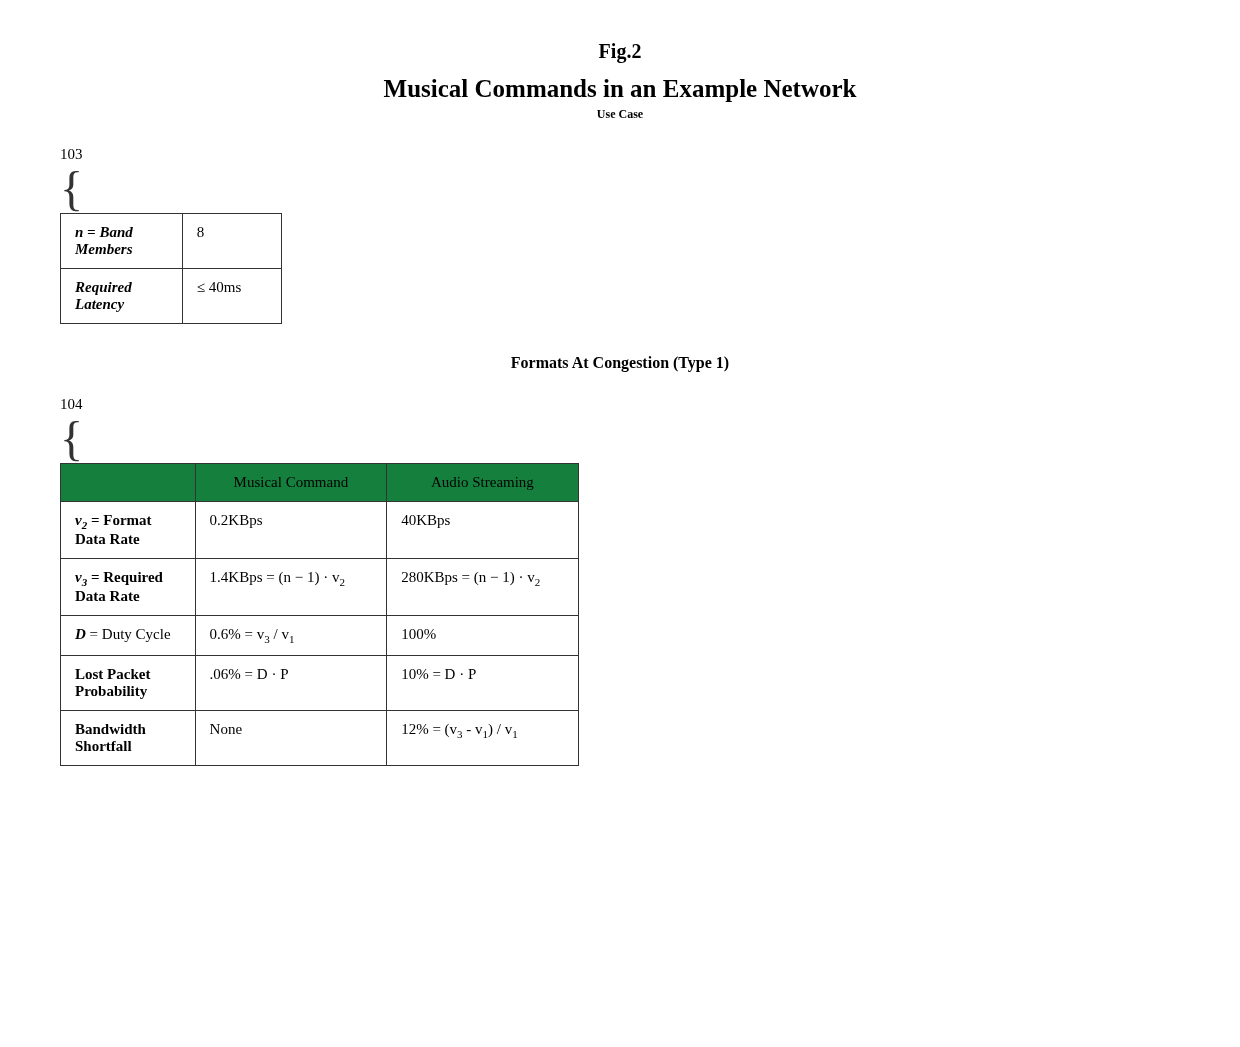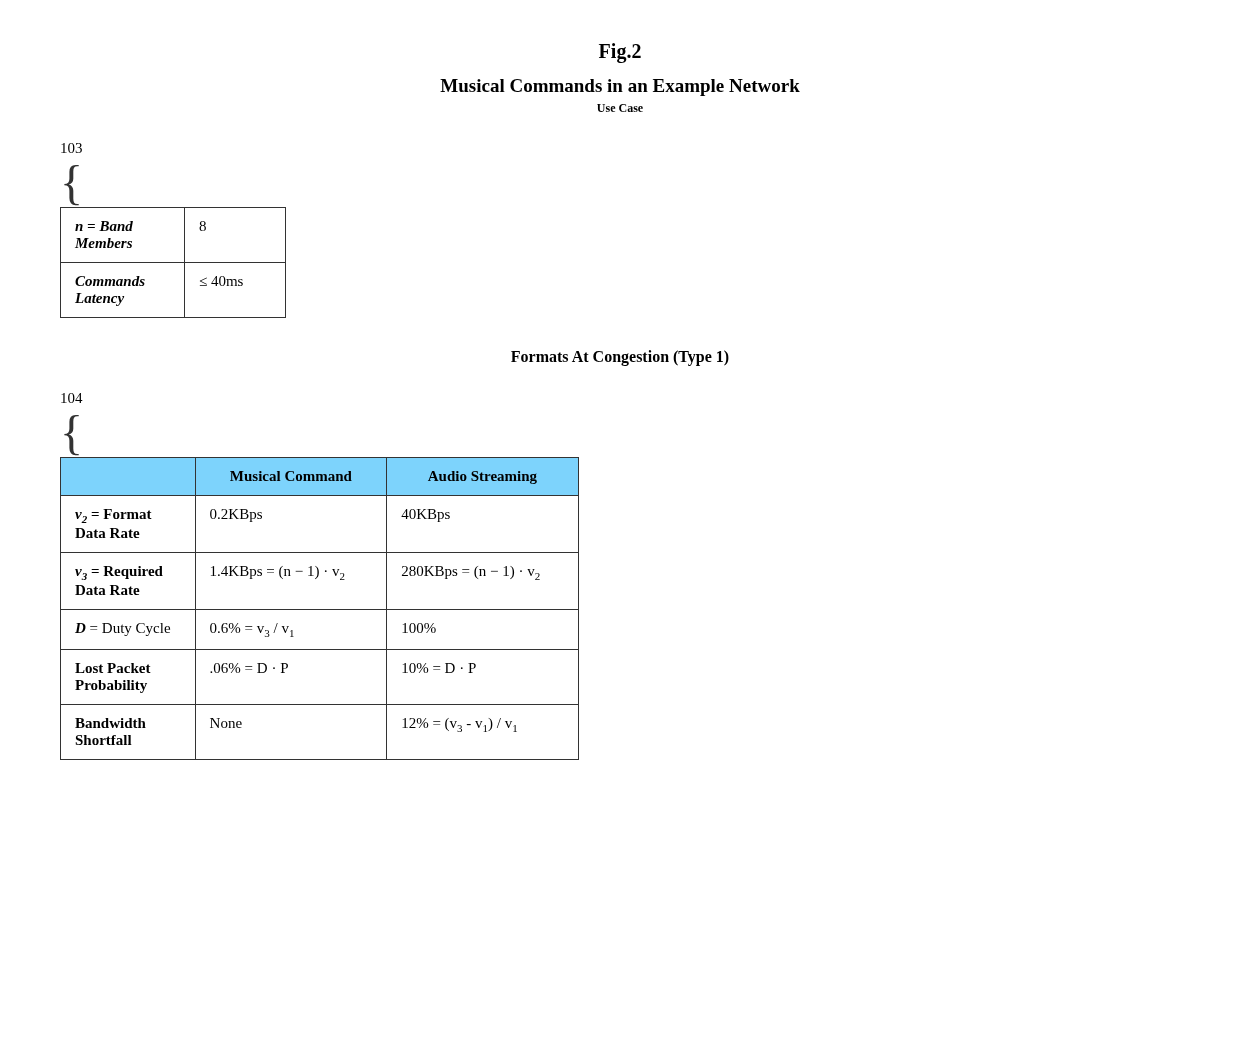--- a/index.html
+++ b/index.html
@@ -16,21 +16,21 @@
     .fig-title {
       text-align: center;
       font-weight: bold;
       font-size: 20px;
       margin-bottom: 12px;
     }
 
     .subtitle {
       text-align: center;
       font-weight: bold;
-      font-size: 19px;
+      font-size: 25px;
       margin-bottom: 4px;
     }
 
     .subtitle2 {
       text-align: center;
       font-weight: bold;
       font-size: 12px;
       margin-bottom: 20px;
     }
 
@@ -82,22 +82,22 @@
     }
 
     .section-title {
       text-align: center;
       font-weight: bold;
       font-size: 16px;
       margin: 30px 0 20px 0;
     }
 
     .table2 th {
-      font-weight: bold;
-      background: #7dd3fc;
+      font-weight: normal;
+      background: #15803d;
     }
 
     .table2 td:first-child {
       font-weight: bold;
     }
 
     .table2 col.col1 { width: 26%; }
     .table2 col.col2 { width: 37%; }
     .table2 col.col3 { width: 37%; }
 
@@ -119,21 +119,21 @@
     <span class="brace-char">{</span>
   </div>
   <div style="flex:1;">
     <table class="table1">
       <tbody id="table1-body">
       <tr>
             <td><span style="font-style:italic;font-weight:bold;">n</span><span style="font-weight:bold;"> = Band Members</span></td>
             <td>8</td>
           </tr>
           <tr>
-            <td>Commands Latency</td>
+            <td>Required Latency</td>
             <td>≤ 40ms</td>
           </tr>
         </tbody>
     </table>
   </div>
 </div>
 
 <div class="section-title">Formats At Congestion (Type 1)</div>
 
 <div class="brace-container">

